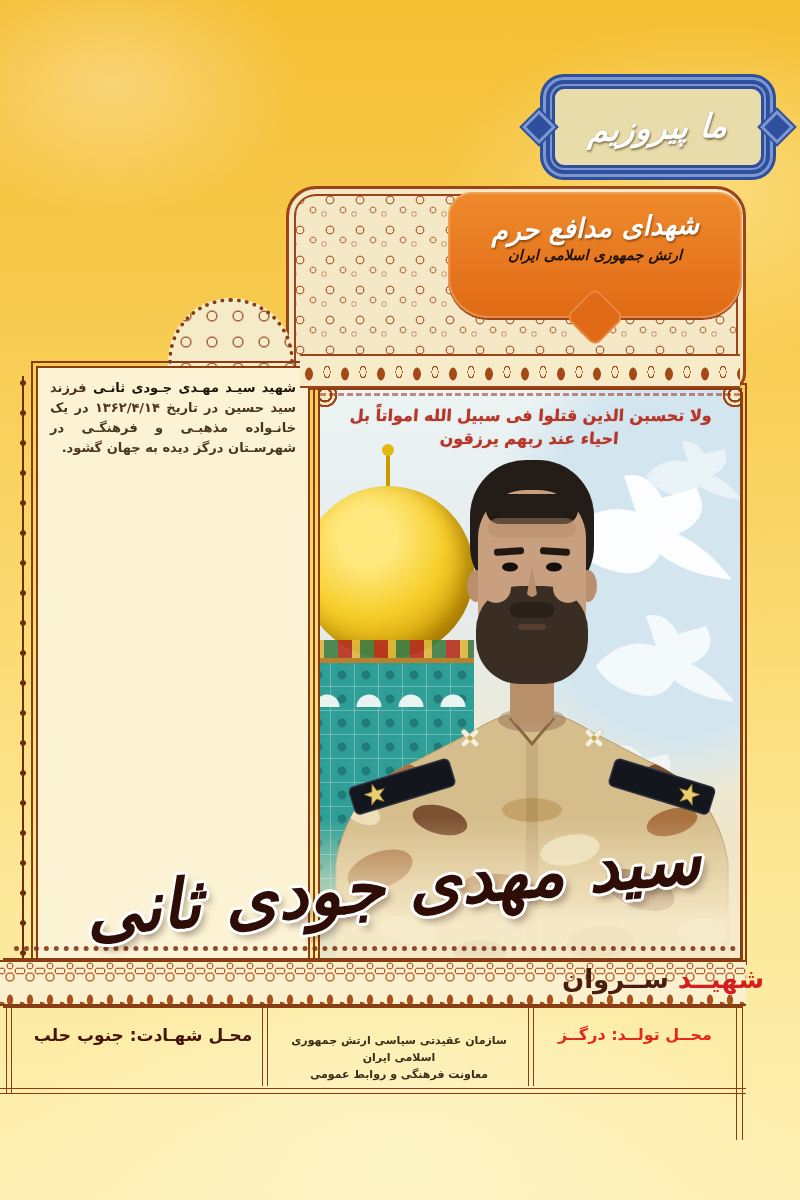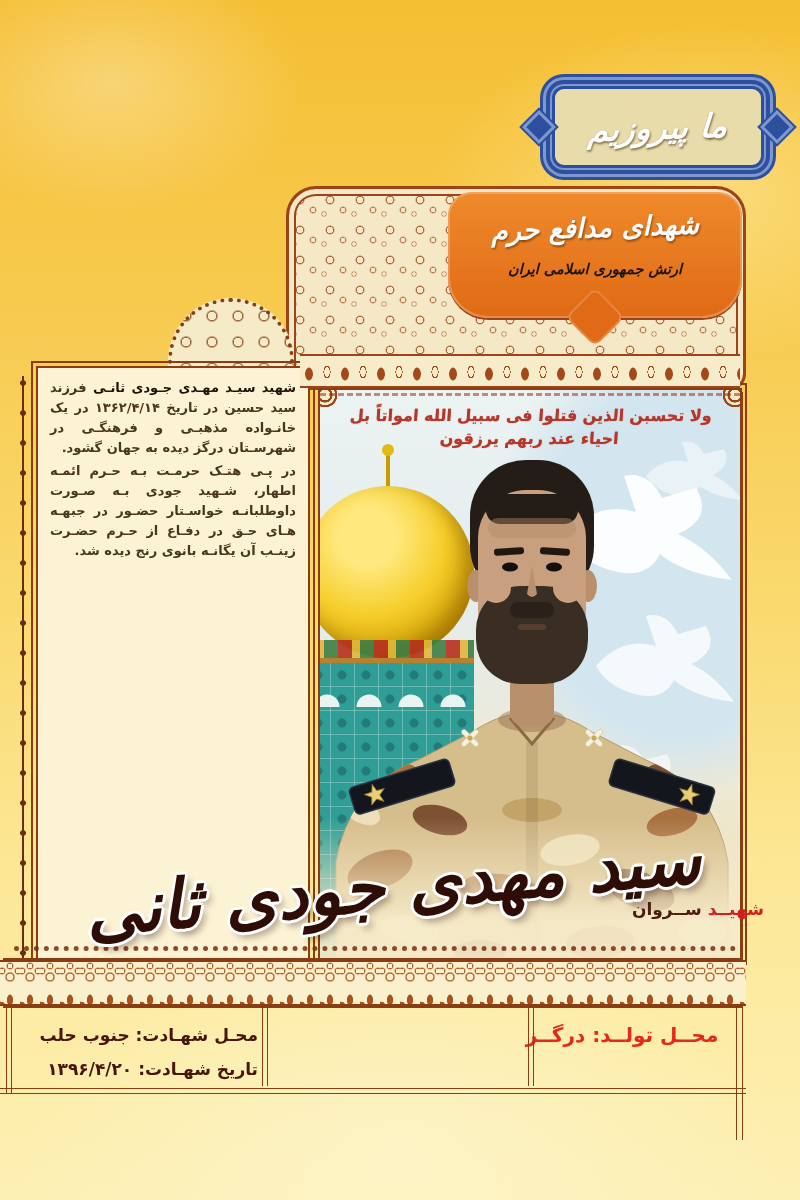--- a/index.html
+++ b/index.html
@@ -51,21 +51,21 @@
   }
   .orange::after{
     content:""; position:absolute; left:50%; bottom:-20px; width:42px; height:42px;
     background:#e06a15; transform:translateX(-50%) rotate(45deg); border-radius:8px;
     box-shadow:inset 0 0 0 2px rgba(255,255,255,.2);
   }
   .orange-title{
     color:#fff; font-weight:bold; font-style:italic; font-size:27px;
     text-shadow:1px 2px 2px rgba(90,40,0,.55); transform:rotate(-2deg);
   }
-  .orange-sub{ color:#1d1206; font-weight:bold; font-style:italic; font-size:14.5px; margin-top:18px; }
+  .orange-sub{ color:#1d1206; font-weight:bold; font-style:italic; font-size:14.5px; margin-top:4px; }
   .leaf-strip{
     position:absolute; left:300px; top:354px; width:440px; height:34px;
     background-color:#f7ecc9;
     background-image:
       radial-gradient(ellipse 6px 10px at 9px 18px, #a34a18 0 58%, transparent 70%),
       radial-gradient(ellipse 5px 9px at 27px 16px, transparent 0 52%, #a34a18 56% 70%, transparent 72%);
     background-size:36px 34px;
     border-top:2px solid #9c4418; border-bottom:2px solid #9c4418; z-index:3;
   }
   
@@ -149,22 +149,22 @@
     background-size:42px 36px;
   }
   .doves{ position:absolute; right:-8px; top:26px; z-index:1; }
   .portrait{ position:absolute; left:0; top:0; z-index:2; }
   .photo-fade{
     position:absolute; left:0; right:0; bottom:0; height:140px; z-index:4;
     background:linear-gradient(180deg, rgba(247,236,203,0), rgba(247,236,203,.92) 75%);
   }
   
   .rank{
-    position:absolute; right:36px; top:899px; direction:rtl; z-index:6;
-    font-size:17px; font-weight:bold; letter-spacing:0;
+    position:absolute; right:36px; top:964px; direction:rtl; z-index:6;
+    font-size:26px; font-weight:bold; letter-spacing:0;
   }
   .rank .red{ color:#d51f1f; } .rank .dark{ color:#4b1d10; }
   .name{
     position:absolute; left:40px; top:846px; width:706px; z-index:5;
     text-align:center; direction:rtl; font-size:68px; font-weight:bold; font-style:italic;
     color:#2e0d06; transform:rotate(-5deg);
     text-shadow:-2px -2px 0 #fff,2px -2px 0 #fff,-2px 2px 0 #fff,2px 2px 0 #fff,
                 0 -3px 0 #fff,0 3px 0 #fff,-3px 0 0 #fff,3px 0 0 #fff,
                 4px 6px 7px rgba(40,10,0,.35);
   }
@@ -178,30 +178,30 @@
       radial-gradient(circle at 18px 9px, transparent 2.1px, #a9521c 2.6px, transparent 4px),
       radial-gradient(circle at 2px 9px, transparent 2.1px, #a9521c 2.6px, transparent 4px),
       radial-gradient(circle at 10px 4px, transparent 2.1px, #a9521c 2.6px, transparent 4px),
       radial-gradient(ellipse 5px 9px at 10px 38px, #a9521c 0 55%, transparent 66%),
       radial-gradient(ellipse 8px 4px at 0px 42px, #a9521c 0 55%, transparent 66%);
     background-size:20px 46px;
     border-top:2px solid #8a3c12; border-bottom:2px solid #8a3c12;
     box-shadow:0 -5px 0 -3px #8a3c12, 0 5px 0 -3px #8a3c12;
   }
   .info-martyrdom{
-    position:absolute; left:28px; top:1018px; width:230px; text-align:right; direction:rtl;
+    position:absolute; left:28px; top:1018px; width:230px; text-align:center; direction:rtl;
     color:#47150a; font-weight:bold; font-size:17px; line-height:34px; z-index:3;
   }
   .info-org{
     position:absolute; left:274px; top:1032px; width:250px; text-align:center; direction:rtl;
     color:#3c2b16; font-weight:bold; font-size:11px; line-height:17px; z-index:3;
   }
   .info-birth{
-    position:absolute; left:520px; top:1018px; width:204px; text-align:center; direction:rtl;
-    color:#e3291b; font-weight:bold; font-size:20px; line-height:34px; z-index:3;
+    position:absolute; left:533px; top:1018px; width:204px; text-align:center; direction:rtl;
+    color:#e3291b; font-weight:bold; font-size:16px; line-height:34px; z-index:3;
   }
   .vsep{ position:absolute; top:1008px; height:78px; width:6px;
     border-left:1.5px solid #8a3c12; border-right:1.5px solid #8a3c12; z-index:3; }
   .vsep.s1{ left:262px; } .vsep.s2{ left:528px; }
   .hrule{ position:absolute; left:0; top:1088px; width:746px; height:6px;
     border-top:1.5px solid #8a3c12; border-bottom:1.5px solid #8a3c12; z-index:3; }
   .vline-right{ position:absolute; left:736px; top:392px; height:748px; width:7px;
     border-left:1.5px solid #8a3c12; border-right:1.5px solid #8a3c12; z-index:1; }
   .vline-left{ position:absolute; left:6px; top:1008px; height:86px; width:6px;
     border-left:1.5px solid #8a3c12; border-right:1.5px solid #8a3c12; z-index:3; }
@@ -218,21 +218,20 @@
   <div class="ornament"></div>
   <div class="orange">
     <div class="orange-title">شهدای مدافع حرم</div>
     <div class="orange-sub">ارتش جمهوری اسلامی ایران</div>
   </div>
   <div class="leaf-strip"></div>
 
   <div class="bio-dome"></div>
   <div class="bio" dir="rtl">
     <p><span class="lead">شهید سیـد مهـدی جـودی ثانـی</span> <span>فرزند سید حسین در تاریخ ۱۳۶۲/۴/۱۴ در یک خانـواده مذهبـی و فرهنگـی در شهرسـتان درگز دیده به جهان گشود.</span></p>
-    <p>در پـی هتـک حرمـت بـه حـرم ائمـه اطهار، شـهید جودی بـه صـورت داوطلبانـه خواسـتار حضـور در جبهـه هـای حـق در دفـاع از حـرم حضـرت زینـب آن یگانـه بانوی رنج دیده شد.</p>
   </div>
   <div class="bio-foot"></div>
 
   <div class="photo">
     <div class="quran">ولا تحسبن الذین قتلوا فی سبیل الله امواتاً بل احیاء عند ربهم یرزقون</div>
 
     <svg class="doves" width="212" height="490" viewBox="0 0 212 490">
       <g fill="#ffffff">
         <path opacity=".92" d="M30 120 Q60 84 100 96 L88 60 Q112 54 126 82 L160 72 Q178 102 142 118 Q172 132 196 164 Q148 158 124 138 Q112 162 82 156 Q44 148 30 120 Z"></path>
         <path opacity=".75" d="M60 250 Q86 220 120 230 L110 200 Q130 195 142 218 L170 210 Q184 235 155 248 Q180 260 198 286 Q158 281 138 264 Q128 284 103 279 Q72 272 60 250 Z"></path>
@@ -327,21 +326,24 @@
   <div class="rank" dir="rtl">
     <span class="red">شهیــد</span>
     <span class="dark">ســروان</span>
   </div>
   <div class="dots"></div>
 
   <div class="frieze"></div>
 
   <div class="info-martyrdom">
     <div>محـل شهـادت: جنوب حلب</div>
-    <div>تاریخ شهـادت: ۱۳۹۶/۴/۲۰</div>
+  </div>
+  <div class="info-org">
+    <div>سازمان عقیدتی سیاسی ارتش جمهوری اسلامی ایران</div>
+    <div>معاونت فرهنگی و روابط عمومی</div>
   </div>
   <div class="info-birth">
     <div>محــل تولــد: درگــز</div>
   </div>
 
   <div class="vsep s1"></div>
   <div class="vsep s2"></div>
   <div class="hrule"></div>
   <div class="vline-right"></div>
   <div class="vline-left"></div>

